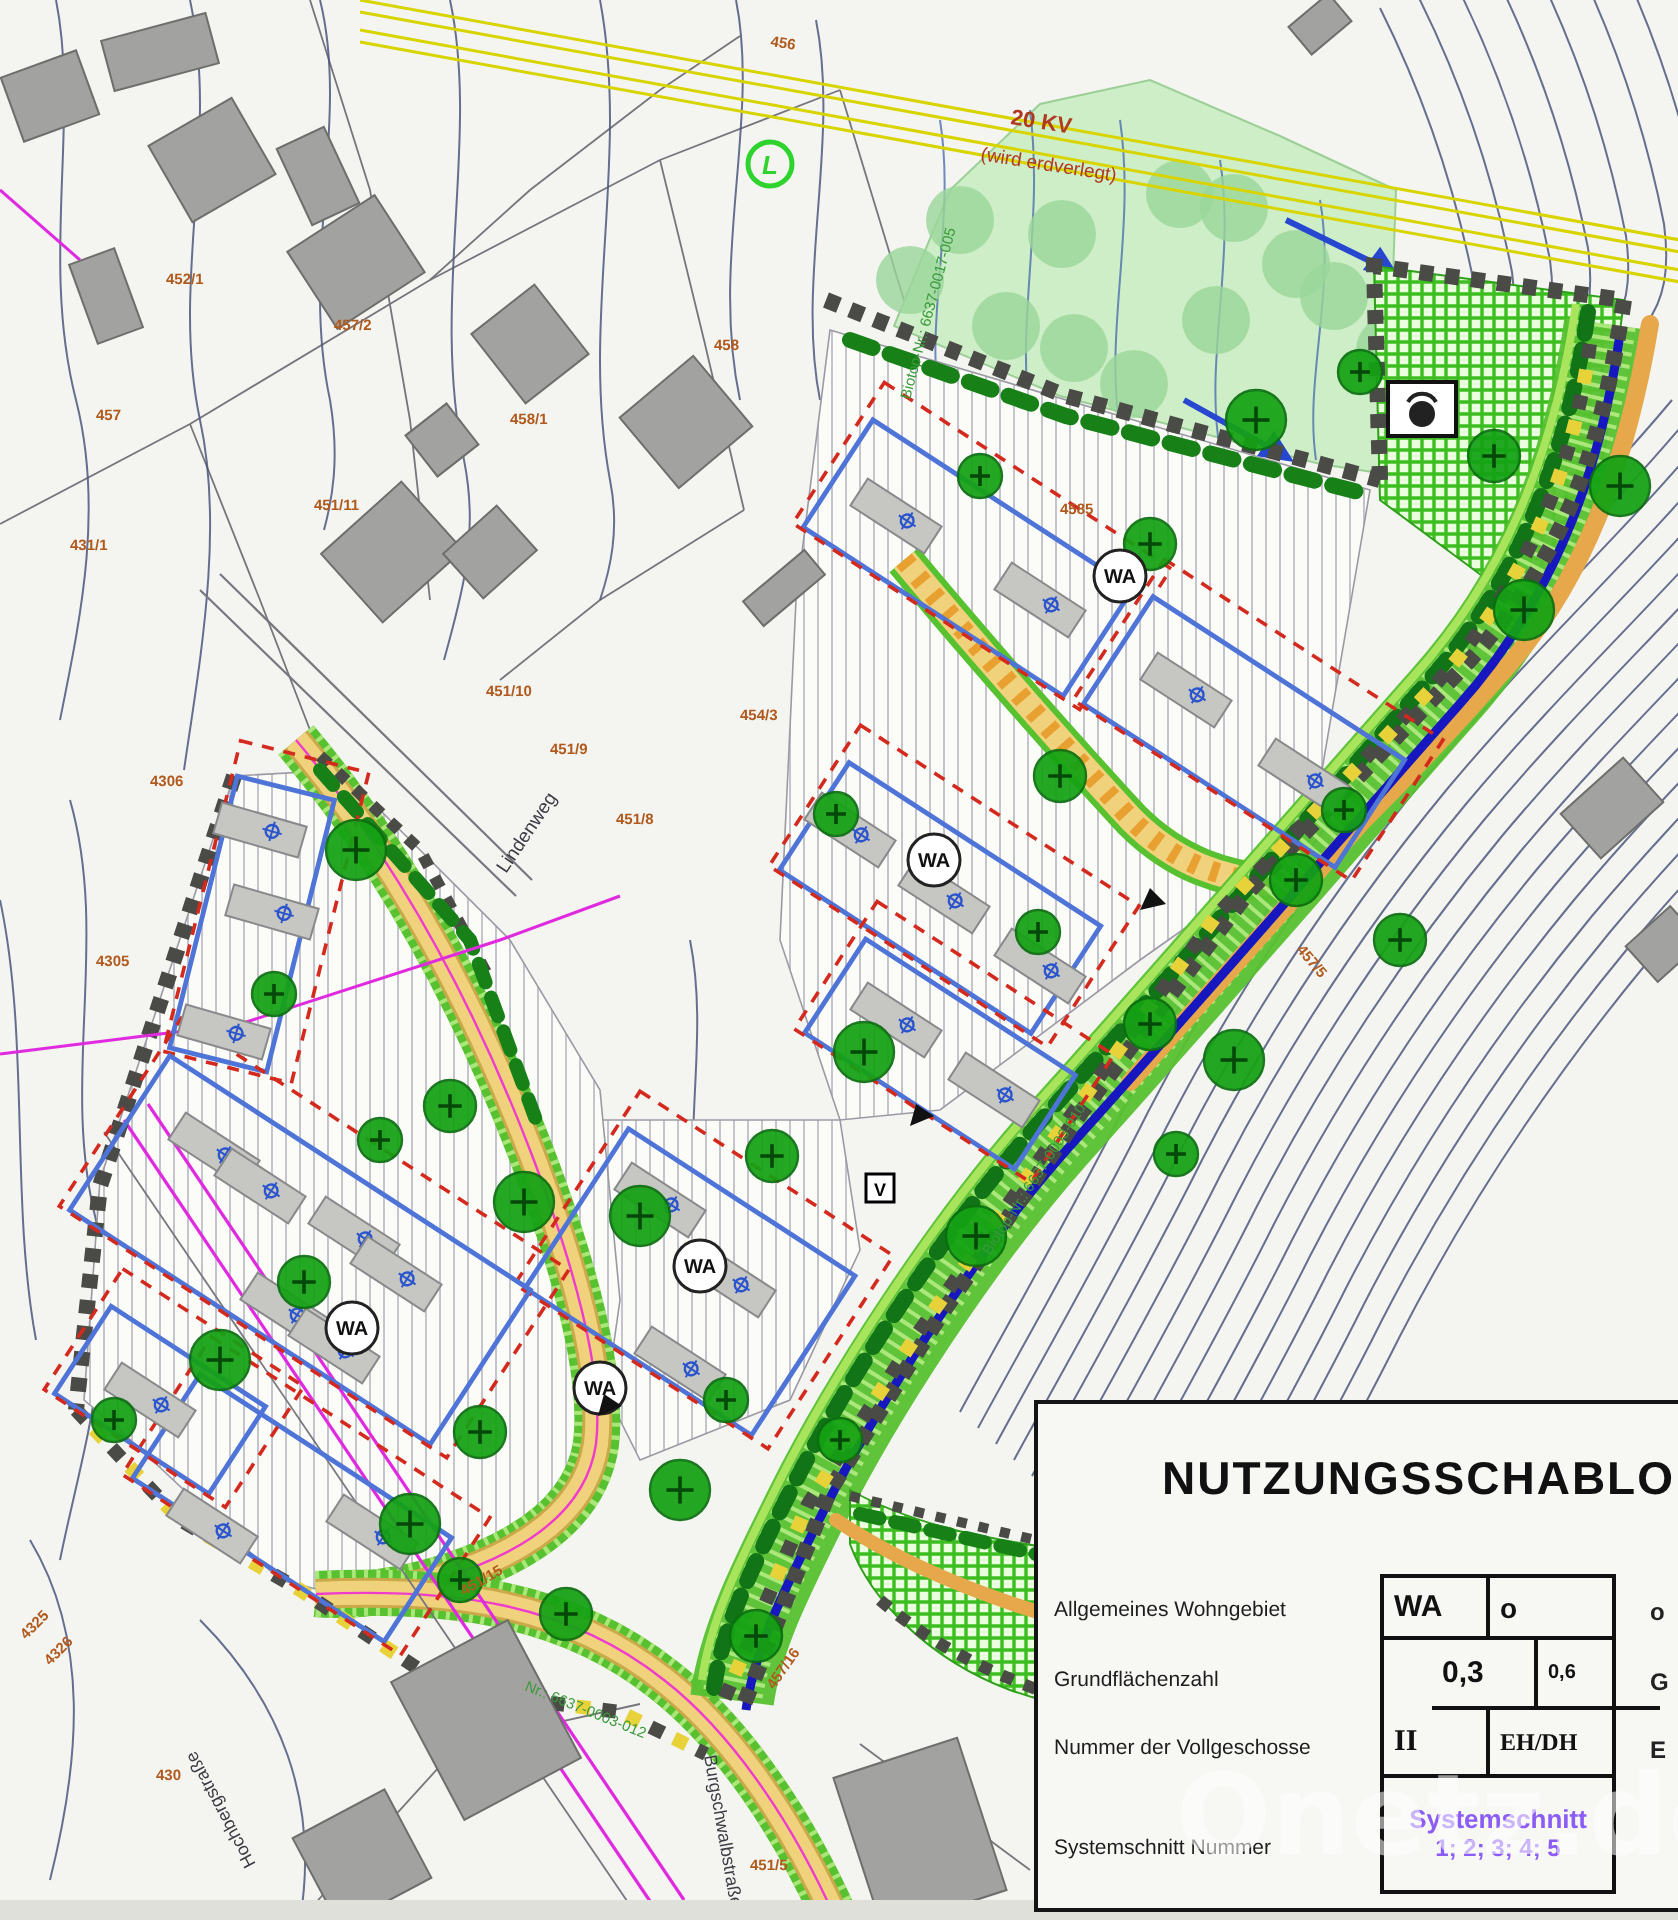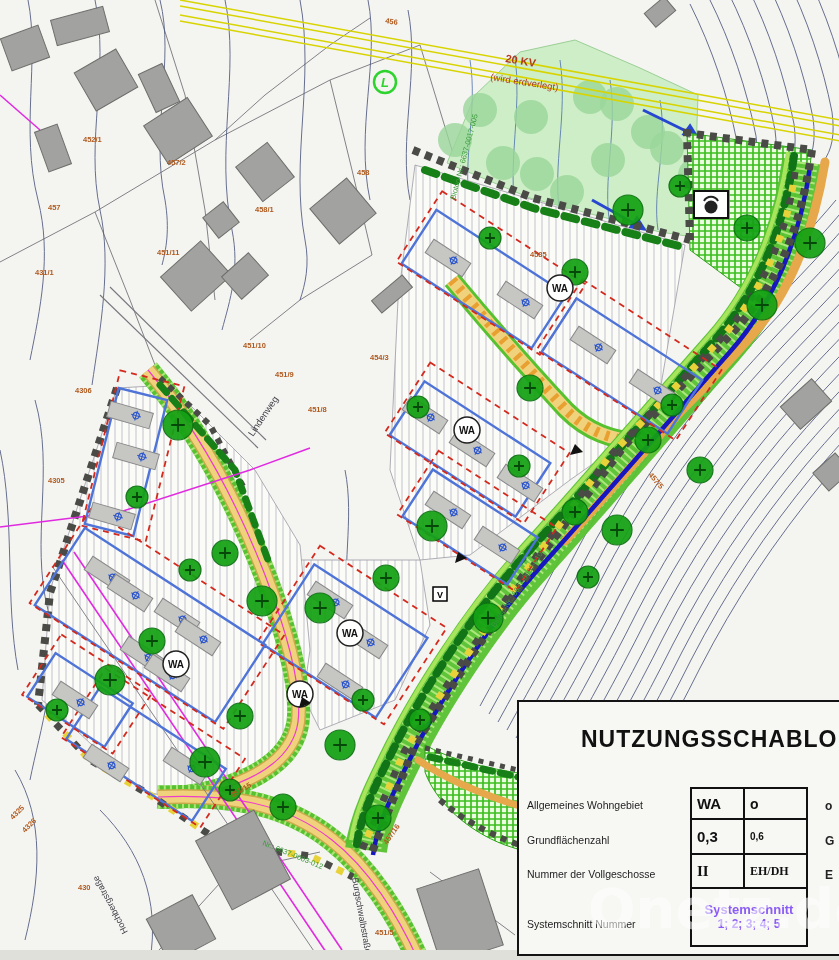--- a/index.html
+++ b/index.html
@@ -635,21 +635,21 @@
   <div class="llabel" style="top:97px">Allgemeines Wohngebiet</div>
   <div class="llabel" style="top:132px">Grundflächenzahl</div>
   <div class="llabel" style="top:166px">Nummer der Vollgeschosse</div>
   <div class="llabel" style="top:216px">Systemschnitt Nummer</div>
 
   <div class="grid">
     <div class="grow" style="top:0;height:31px;">
       <div class="gcell c1" style="font-size:15px">WA</div>
       <div class="gcell c2" style="font-size:14px">o</div>
     </div>
-    <div class="grow" style="top:31px;height:35px;">
+    <div class="grow" style="top:31px;height:35px;margin-left:24px;">
       <div class="gcell c1" style="font-size:15px">0,3</div>
       <div class="gcell c2" style="font-size:10px">0,6</div>
     </div>
     <div class="grow" style="top:66px;height:34px;font-family:Liberation Serif, serif;">
       <div class="gcell c1" style="font-size:15px">II</div>
       <div class="gcell c2" style="font-size:12px">EH/DH</div>
     </div>
     <div class="merged">
       <span style="font-size:13px">Systemschnitt</span>
       <span style="font-size:12px">1; 2; 3; 4; 5</span>

